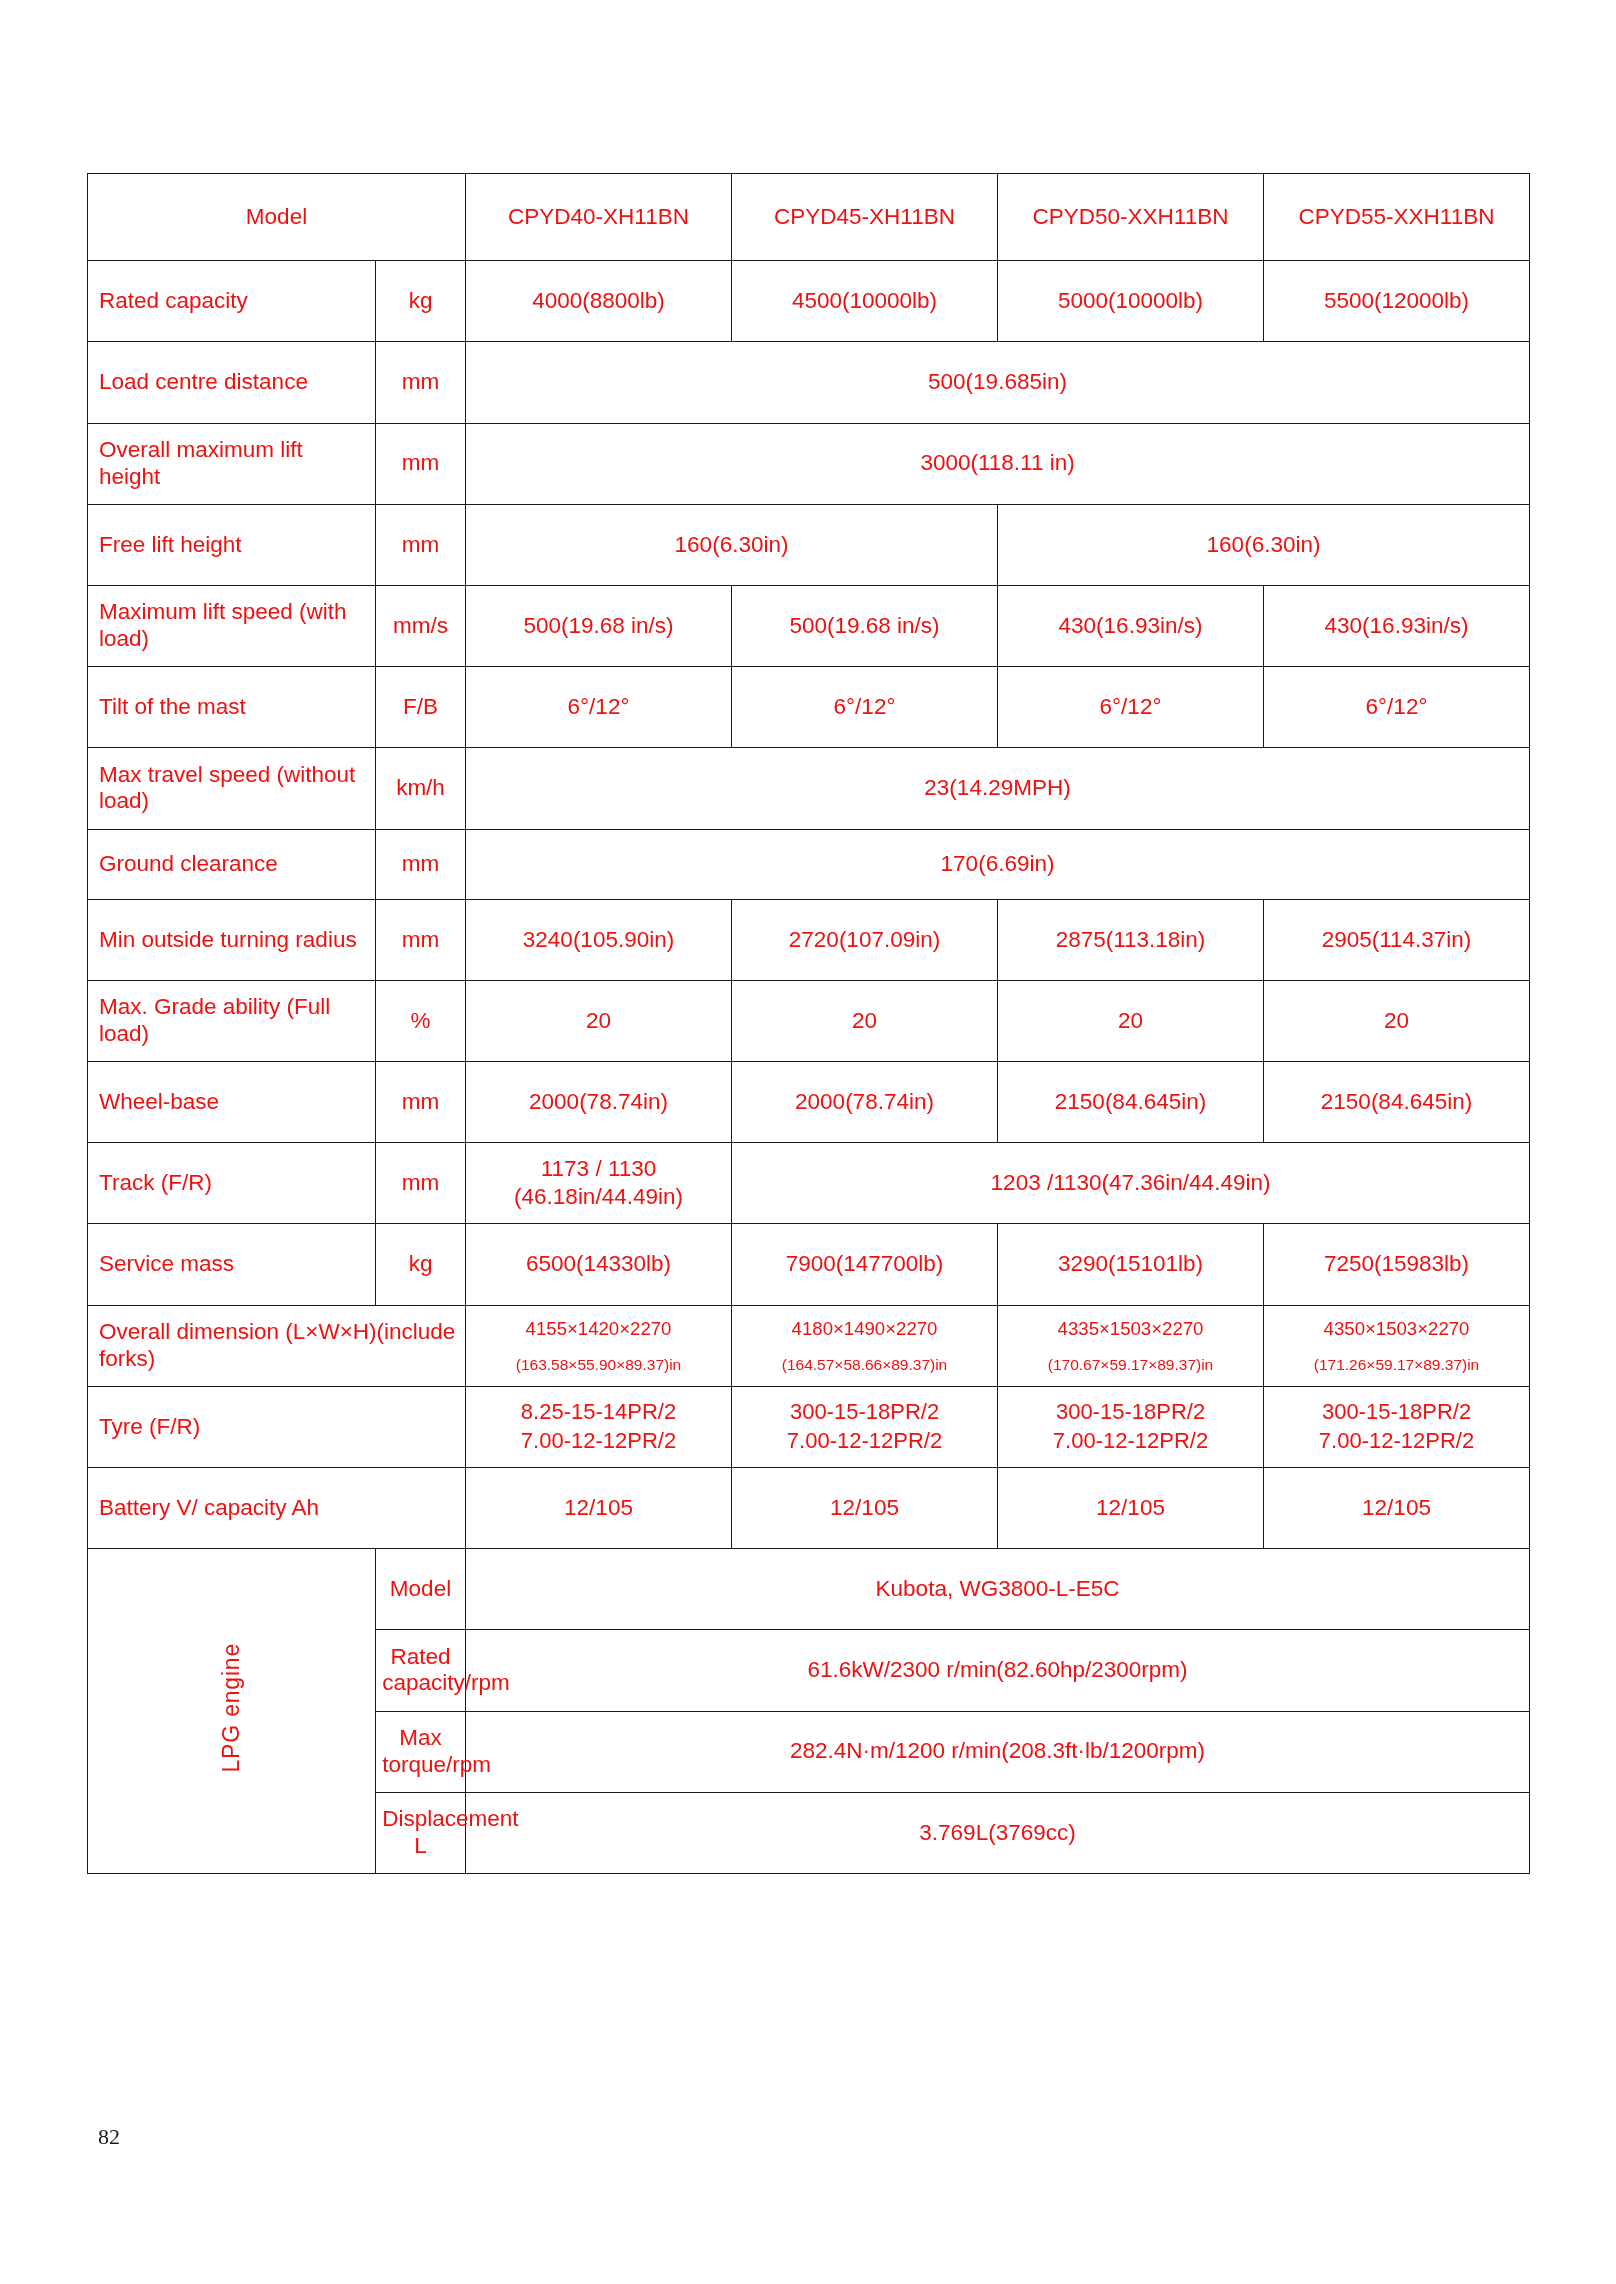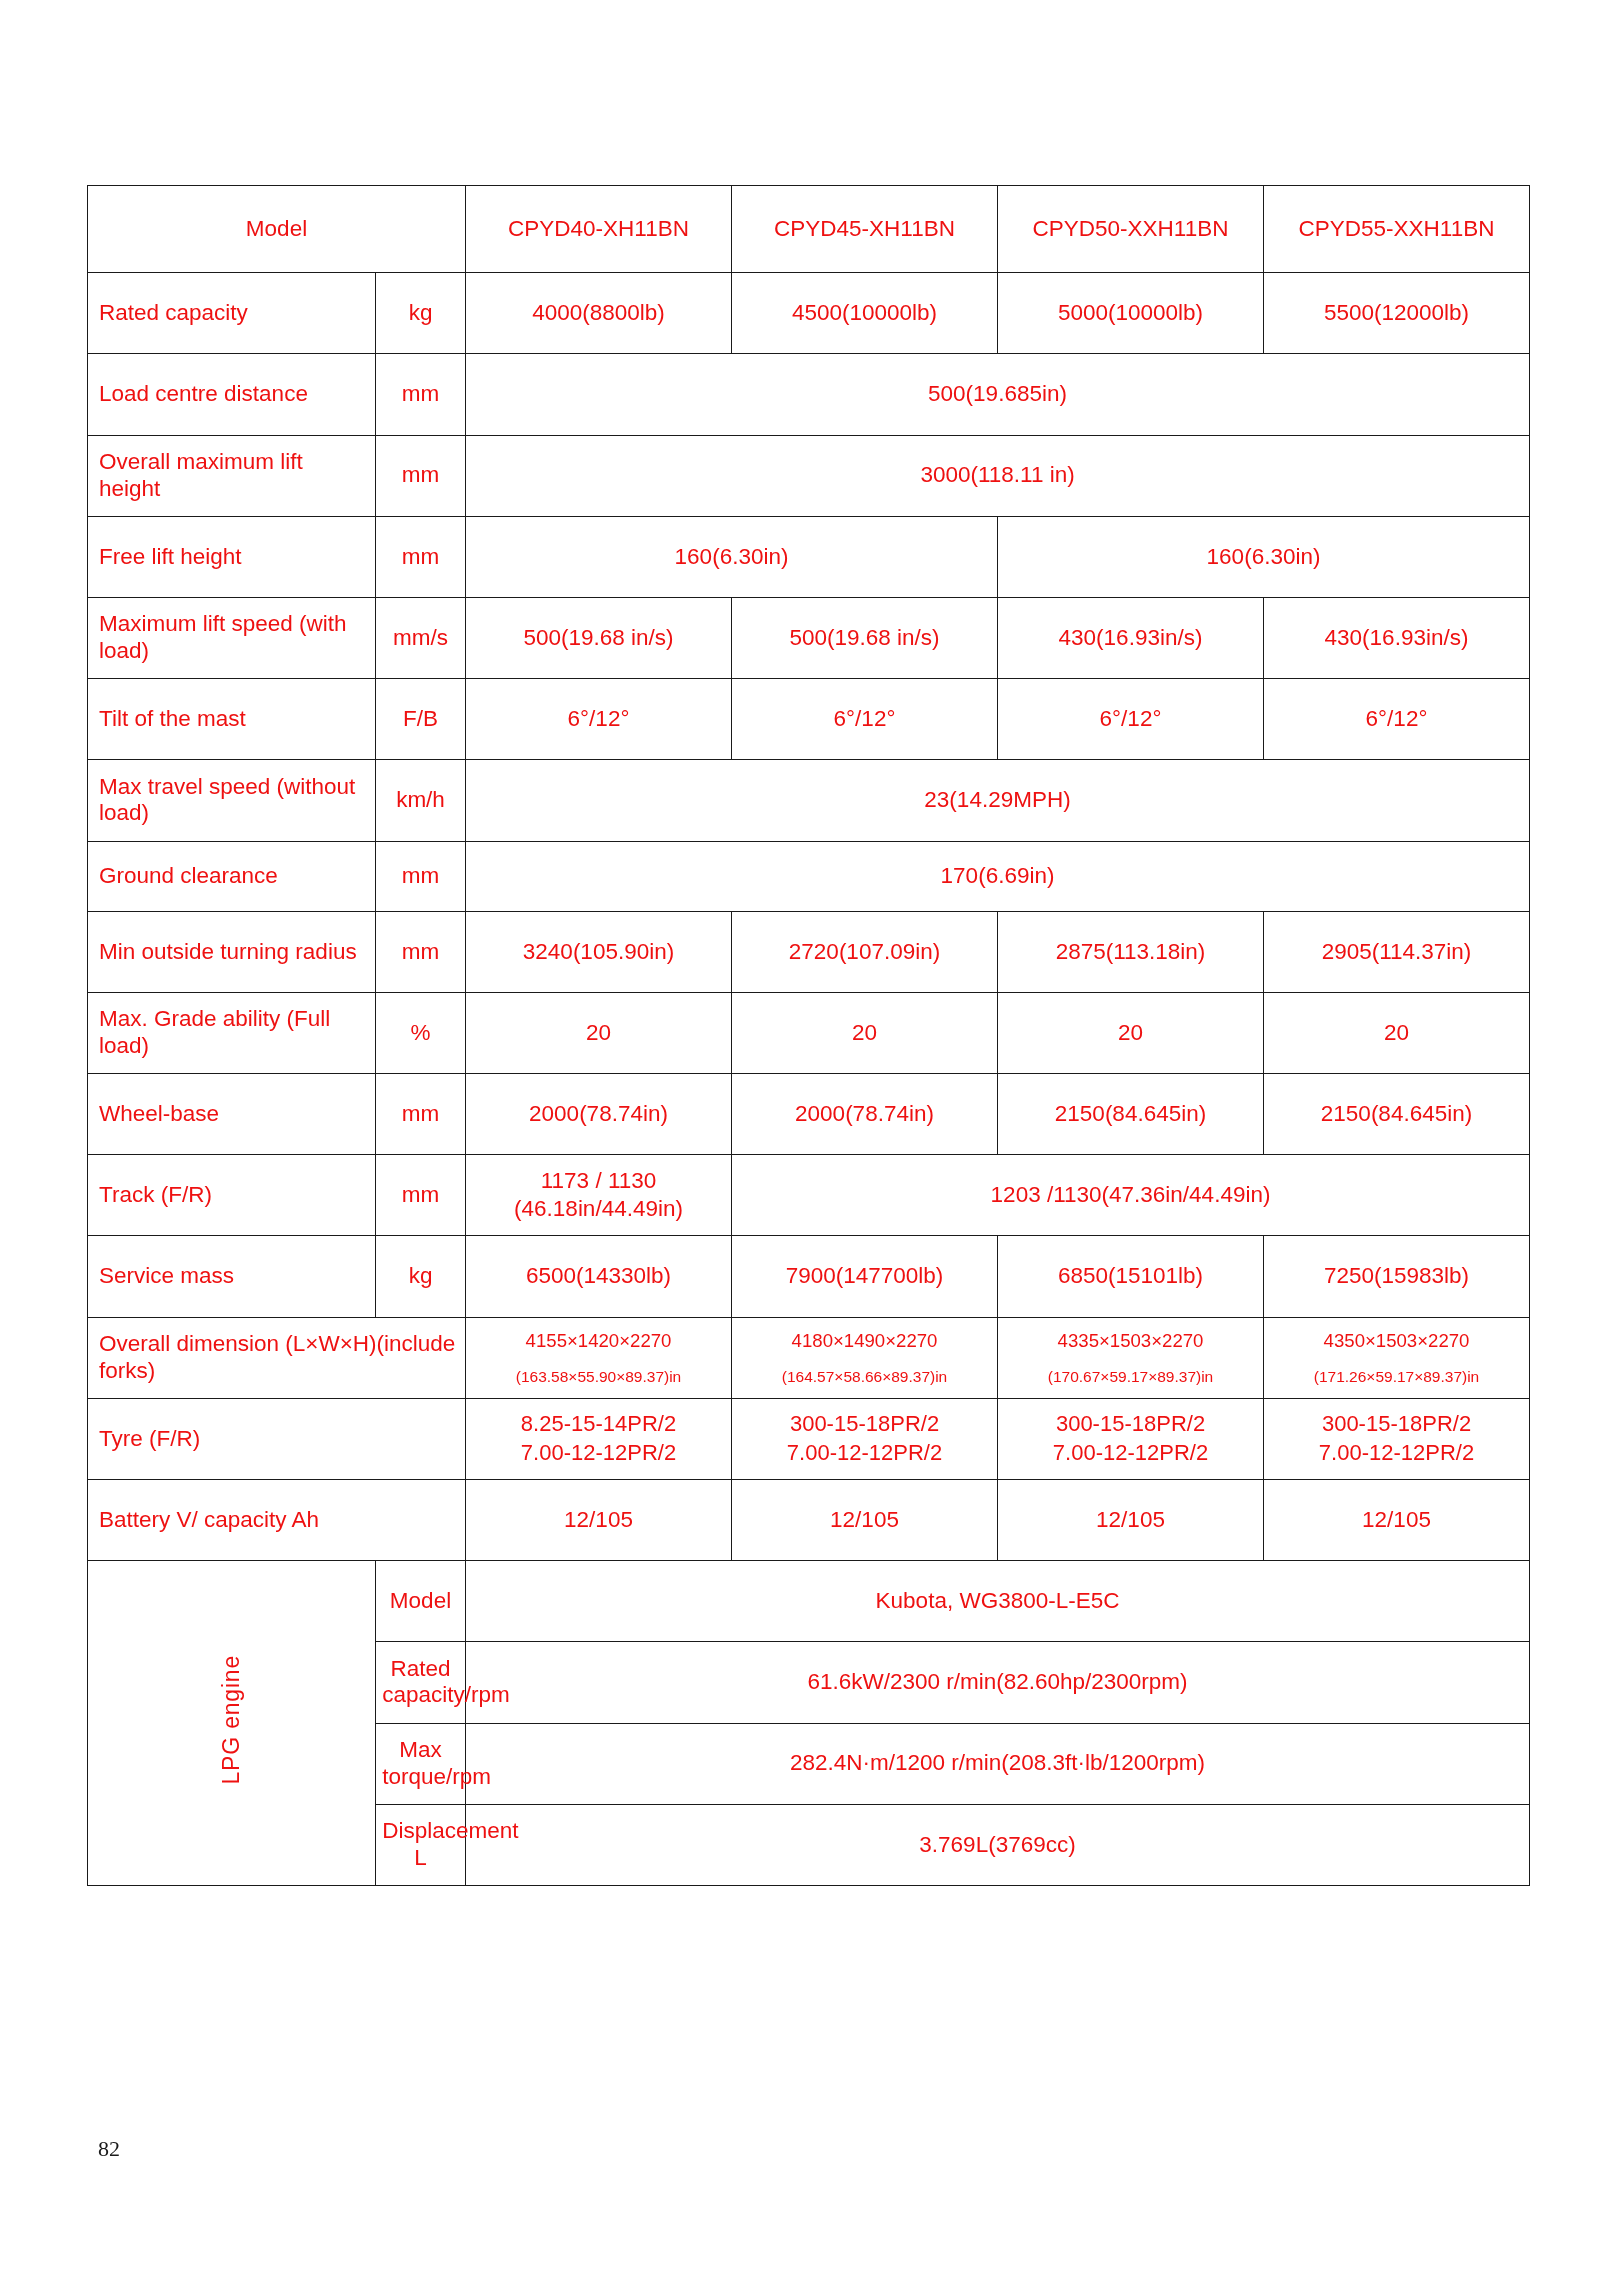--- a/index.html
+++ b/index.html
@@ -9,21 +9,21 @@
   }
   body {
     width: 1617px;
     height: 2284px;
     font-family: "Liberation Sans", sans-serif;
     position: relative;
     overflow: hidden;
   }
   .page {
     position: absolute;
-    left: 0; top: 16px;
+    left: 0; top: 4px;
     width: 1617px;
     height: 1599px;
     background: #fff;
   }
   .spec-table {
     position: absolute;
     left: 87px;
     top: 169px;
     width: 1441px;
     border-collapse: collapse;
@@ -223,21 +223,21 @@
           <span class="track-two-line">(46.18in/44.49in)</span>
         </td>
         <td colspan="3">1203 /1130(47.36in/44.49in)</td>
       </tr>
 
       <tr class="row-tall">
         <td class="label">Service mass</td>
         <td class="unit">kg</td>
         <td>6500(14330lb)</td>
         <td>7900(147700lb)</td>
-        <td>6850(15101lb)</td>
+        <td>3290(15101lb)</td>
         <td>7250(15983lb)</td>
       </tr>
 
       <tr class="row-tall">
         <td class="label-span" colspan="2">Overall dimension (L×W×H)(include forks)</td>
         <td>
           <span class="dim-main">4155×1420×2270</span>
           <span class="dim-sub">(163.58×55.90×89.37)in</span>
         </td>
         <td>

